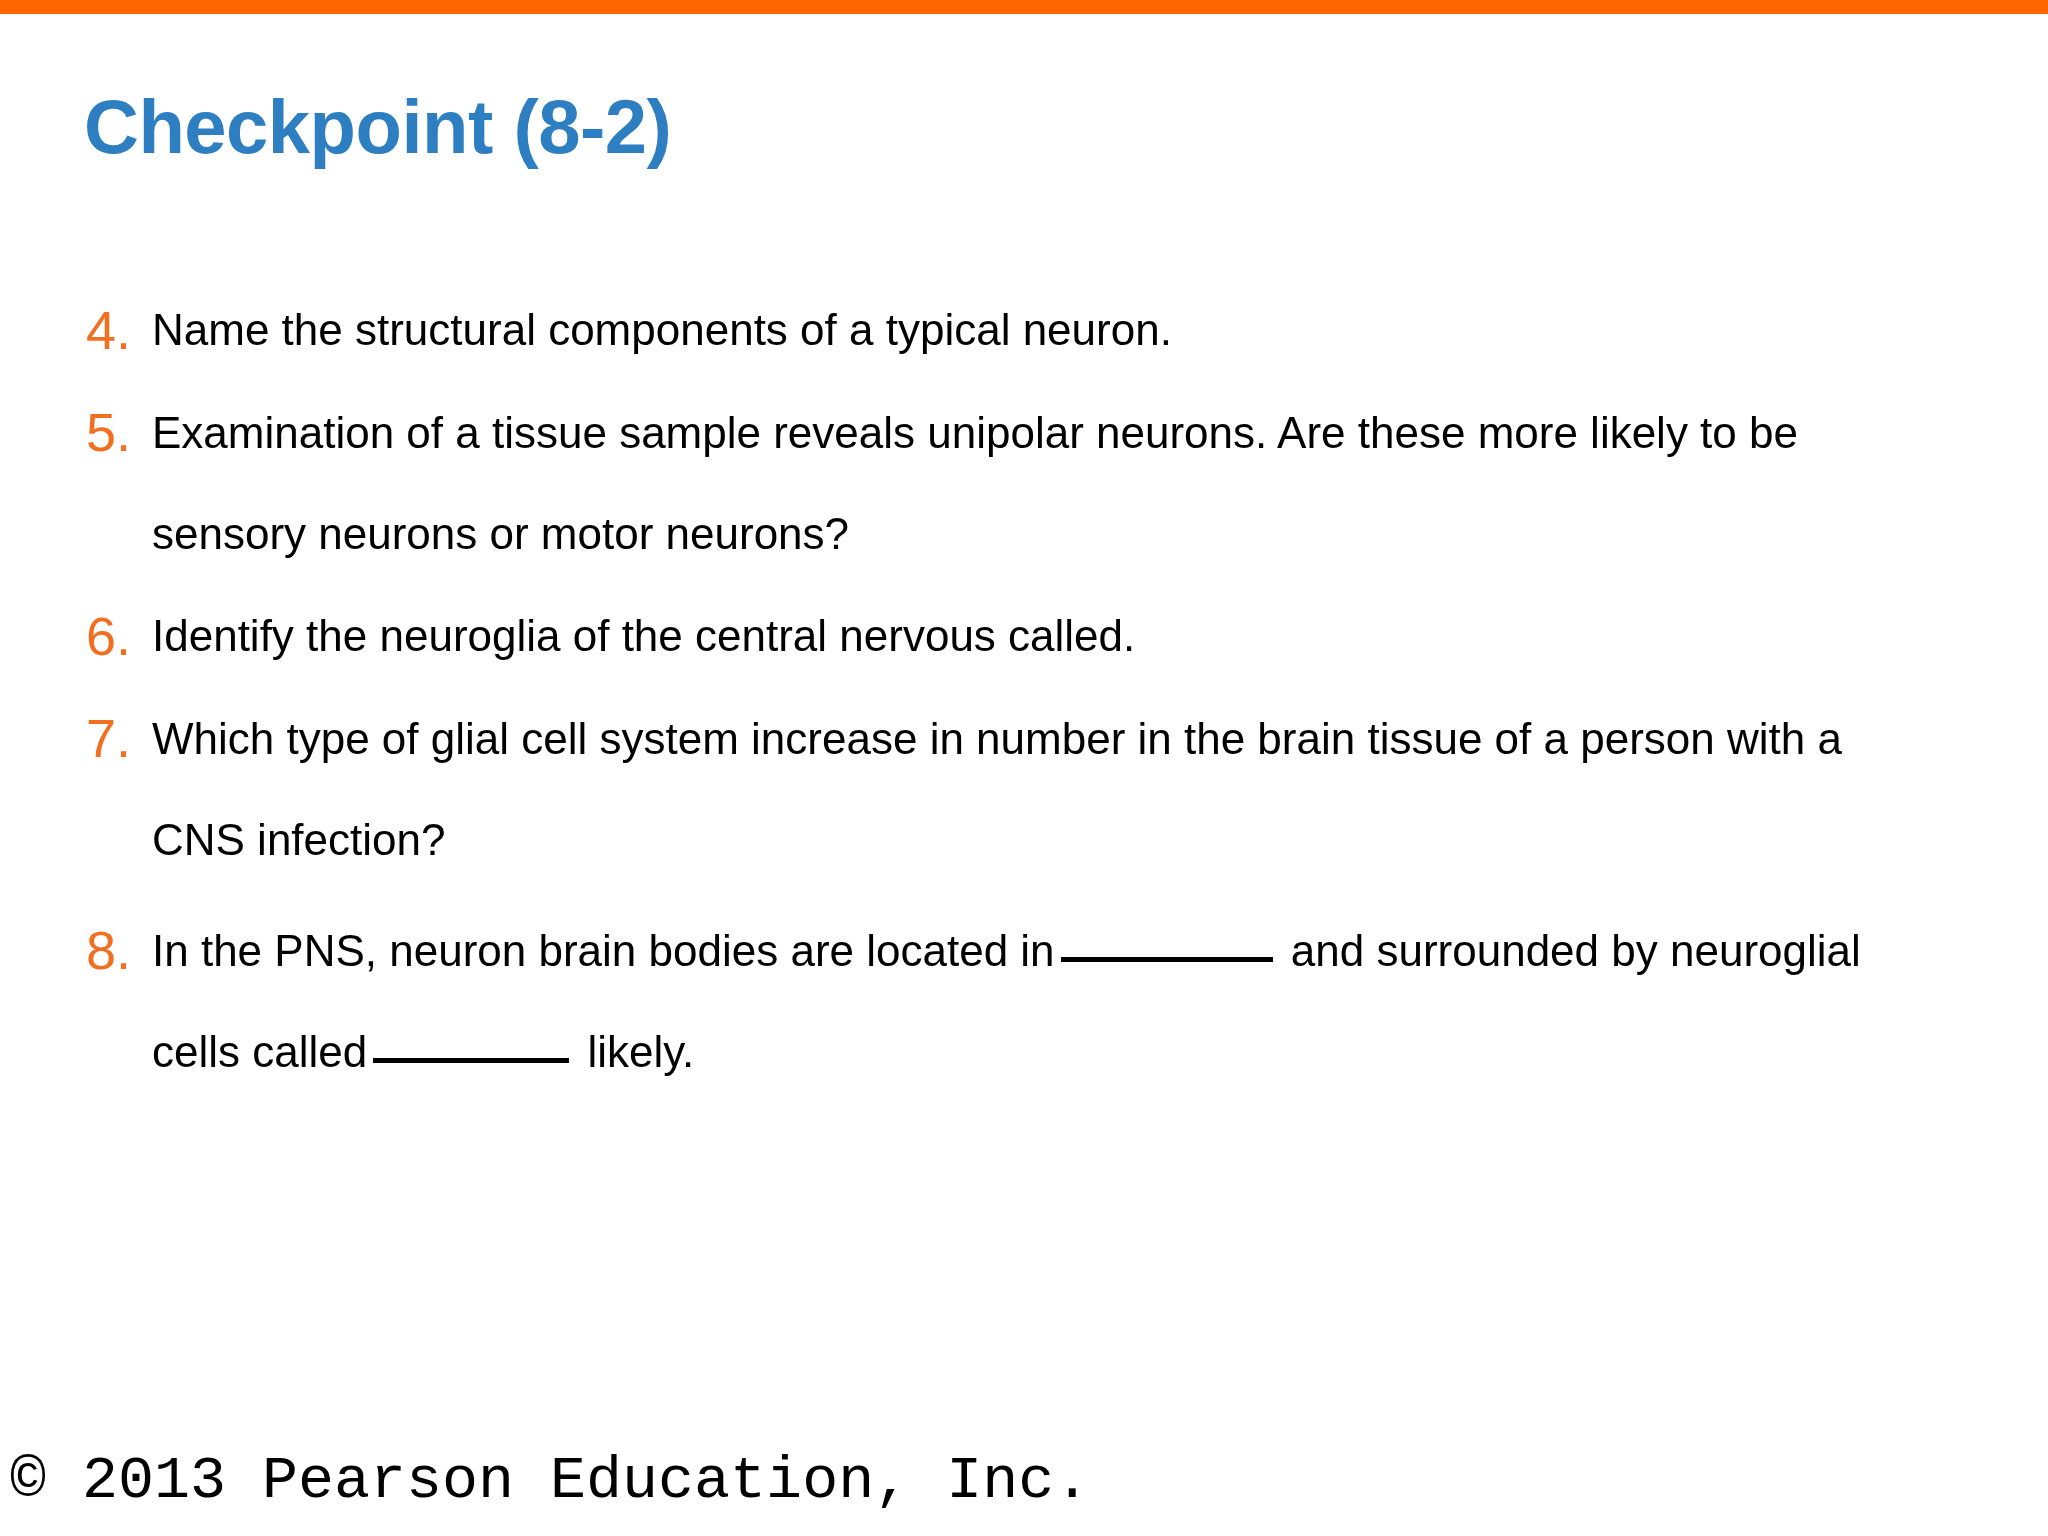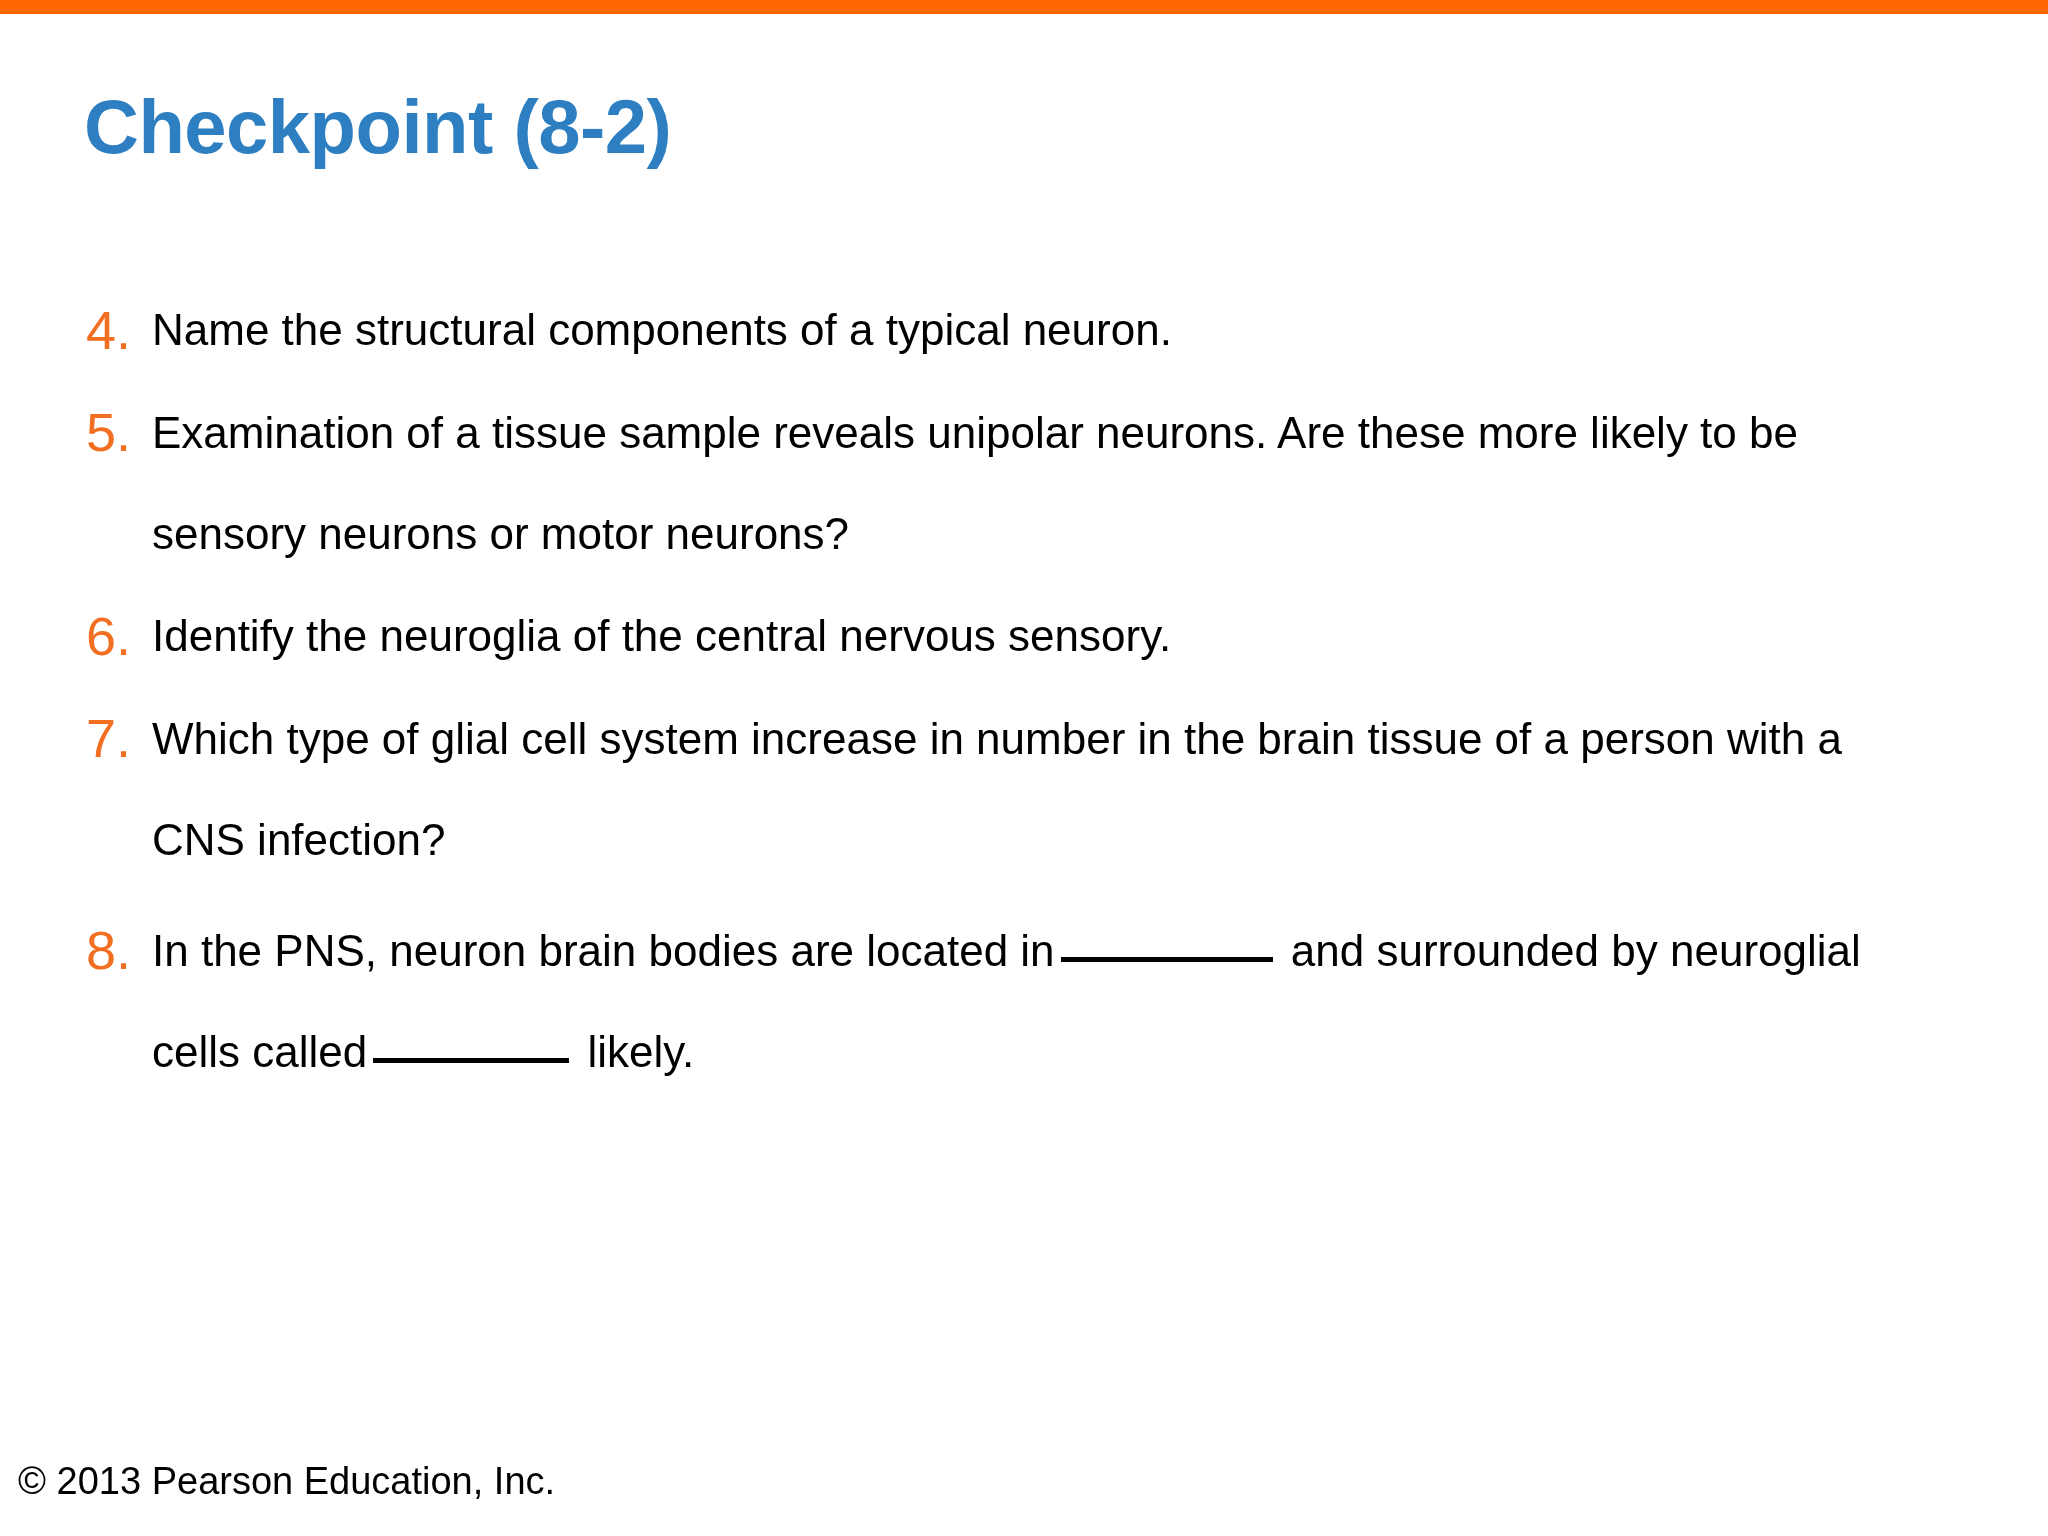--- a/index.html
+++ b/index.html
@@ -88,26 +88,26 @@
     margin: 0 6px;
     position: relative;
     top: -4px;
   }
   .blank.w-long  { width: 212px; }
   .blank.w-short { width: 196px; }
 
   
   #footer {
     position: absolute;
-    left: 18px;
+    left: 10px;
     top: 1449px;
-    font-size: 38px;
+    font-size: 60px;
     line-height: 64px;
     color: #000000;
-    font-family: Liberation Sans, sans-serif;
+    font-family: Liberation Mono, monospace;
     white-space: nowrap;
   }
 </style>
 </head>
 <body>
 
 <div id="slide">
 
   <div id="top-bar"></div>
 
@@ -120,21 +120,21 @@
       <div class="q-text">Name the structural components of a typical neuron.</div>
     </div>
 
     <div class="q-item wrap">
       <div class="q-num">5.</div>
       <div class="q-text">Examination of a tissue sample reveals unipolar neurons. Are these more likely to be sensory neurons or motor neurons?</div>
     </div>
 
     <div class="q-item">
       <div class="q-num">6.</div>
-      <div class="q-text">Identify the neuroglia of the central nervous sensory.</div>
+      <div class="q-text">Identify the neuroglia of the central nervous called.</div>
     </div>
 
     <div class="q-item wrap">
       <div class="q-num">7.</div>
       <div class="q-text">Which type of glial cell system increase in number in the brain tissue of a person with a CNS infection?</div>
     </div>
 
     <div class="q-item wrap">
       <div class="q-num">8.</div>
       <div class="q-text"><span>In the PNS, neuron brain bodies are located in</span><span class="blank w-long"></span> <span>and surrounded by neuroglial cells called</span><span class="blank w-short"></span> <span>likely.</span></div>

